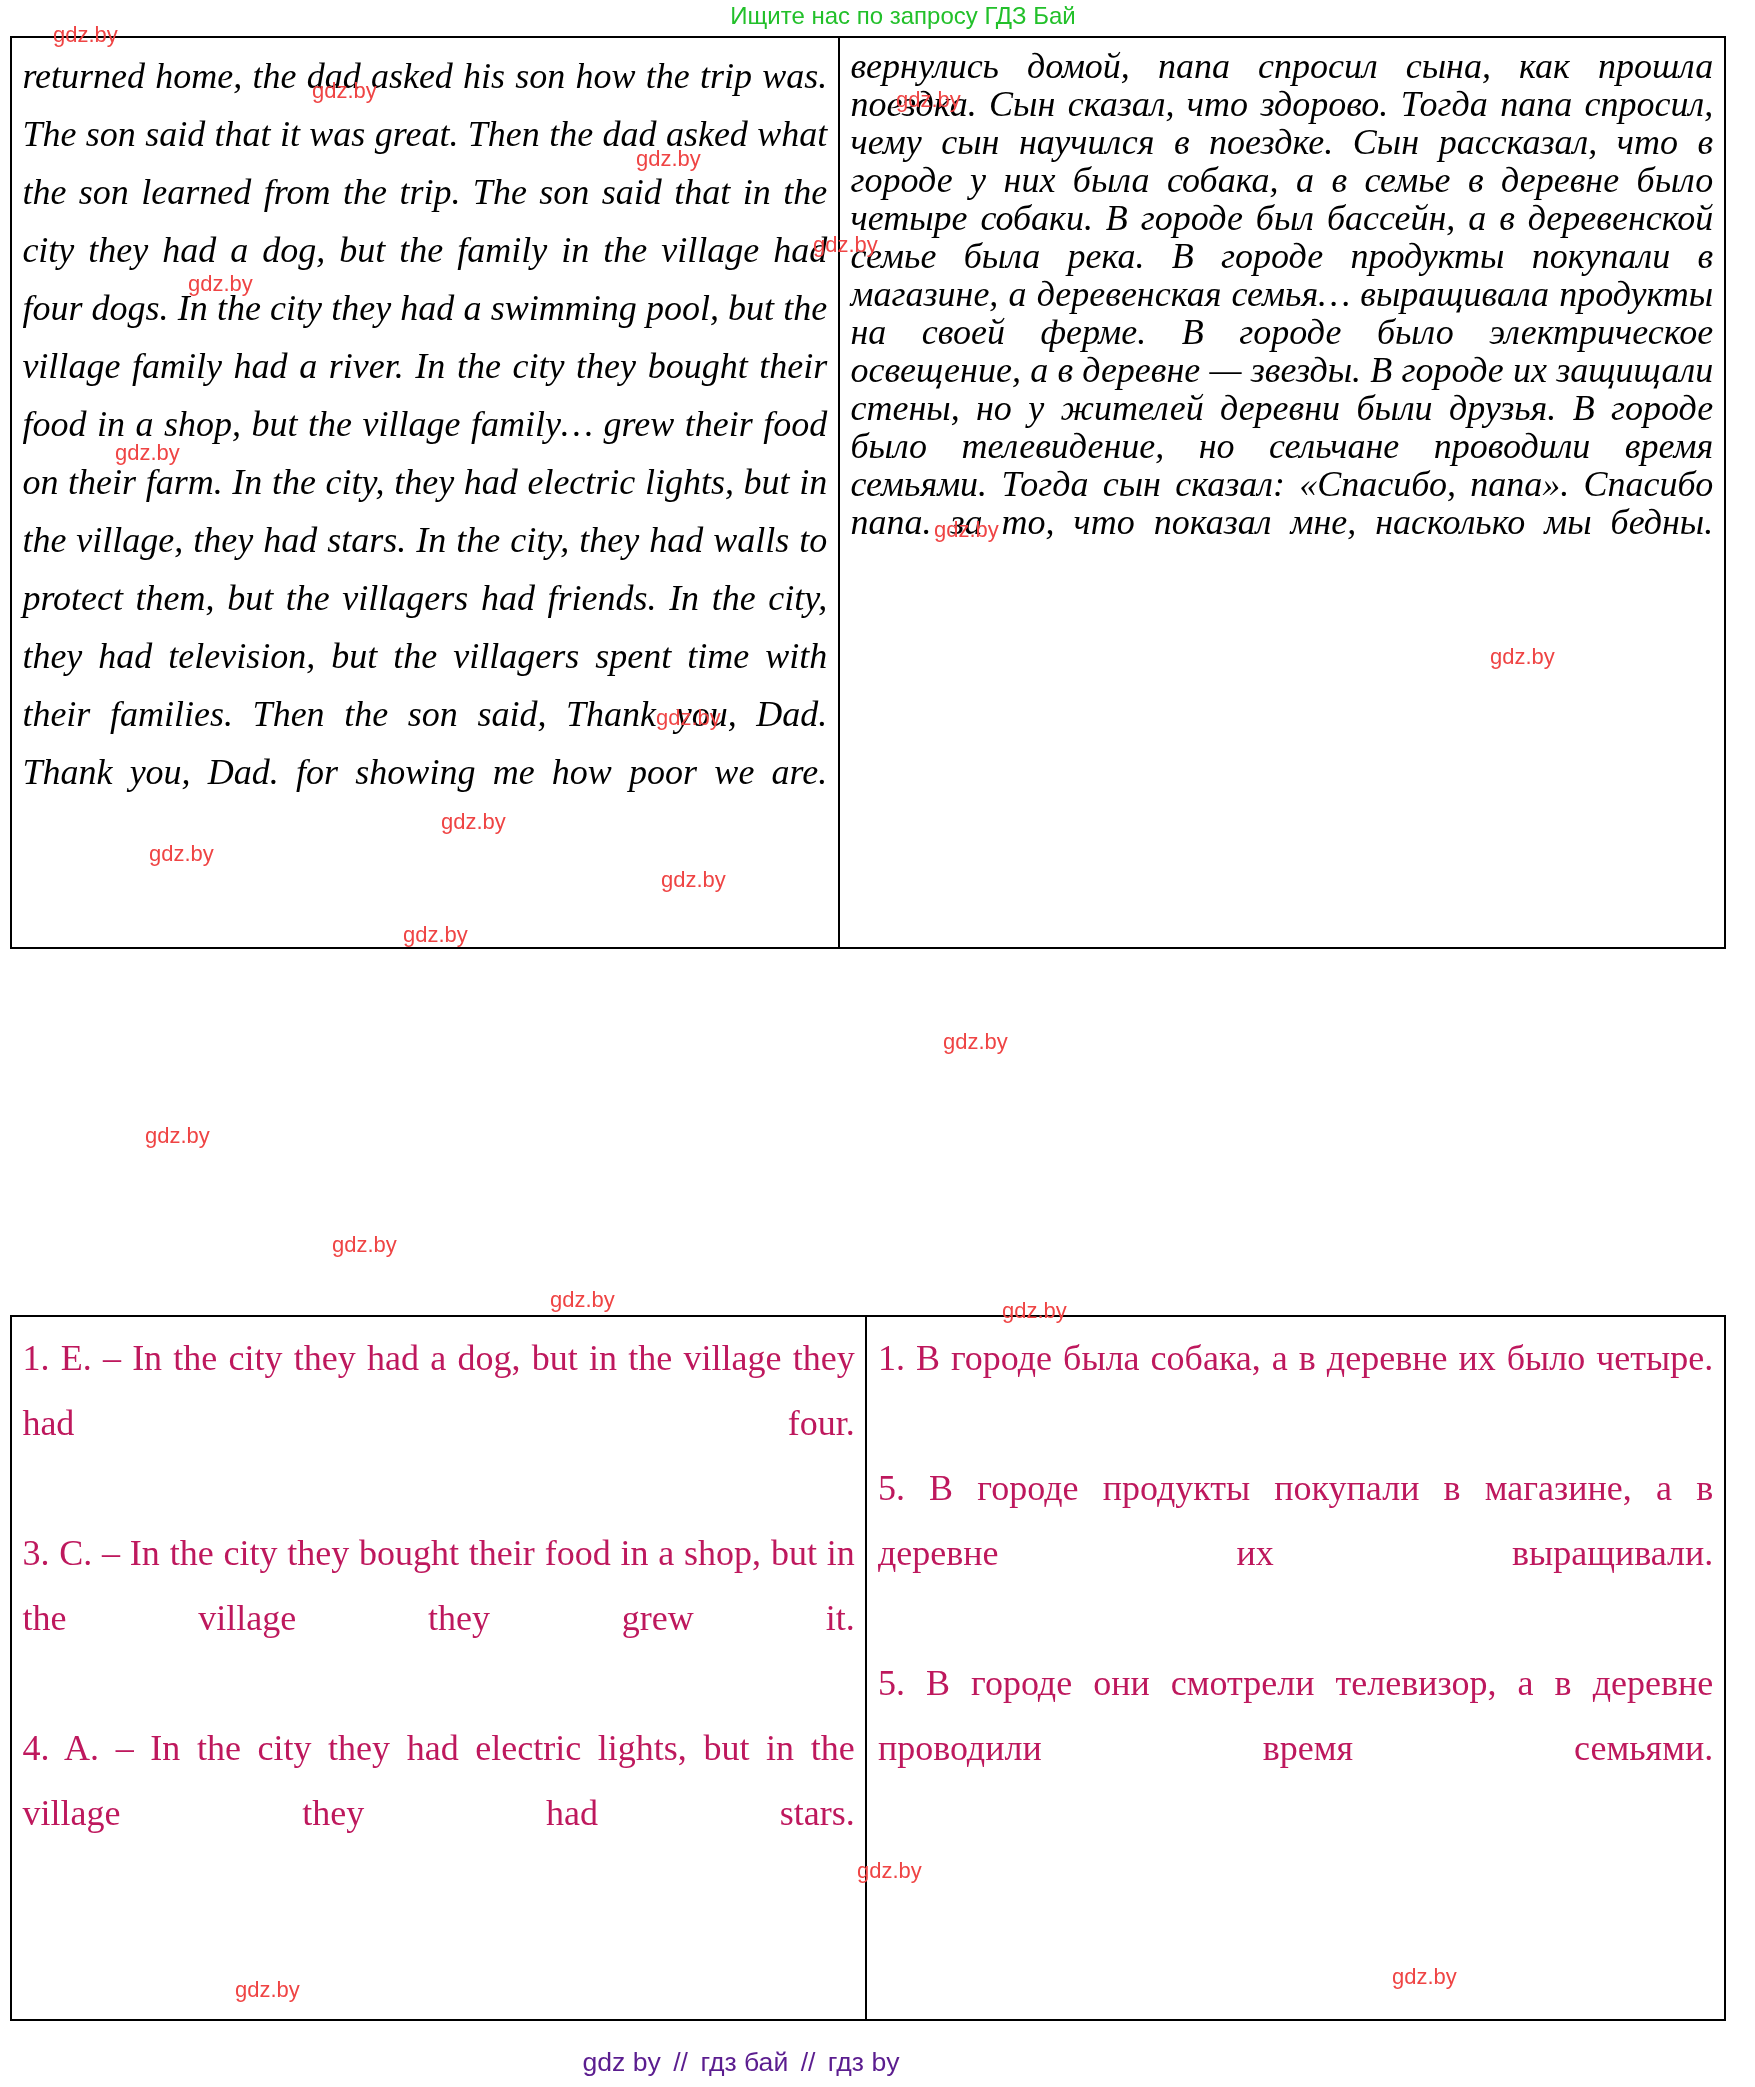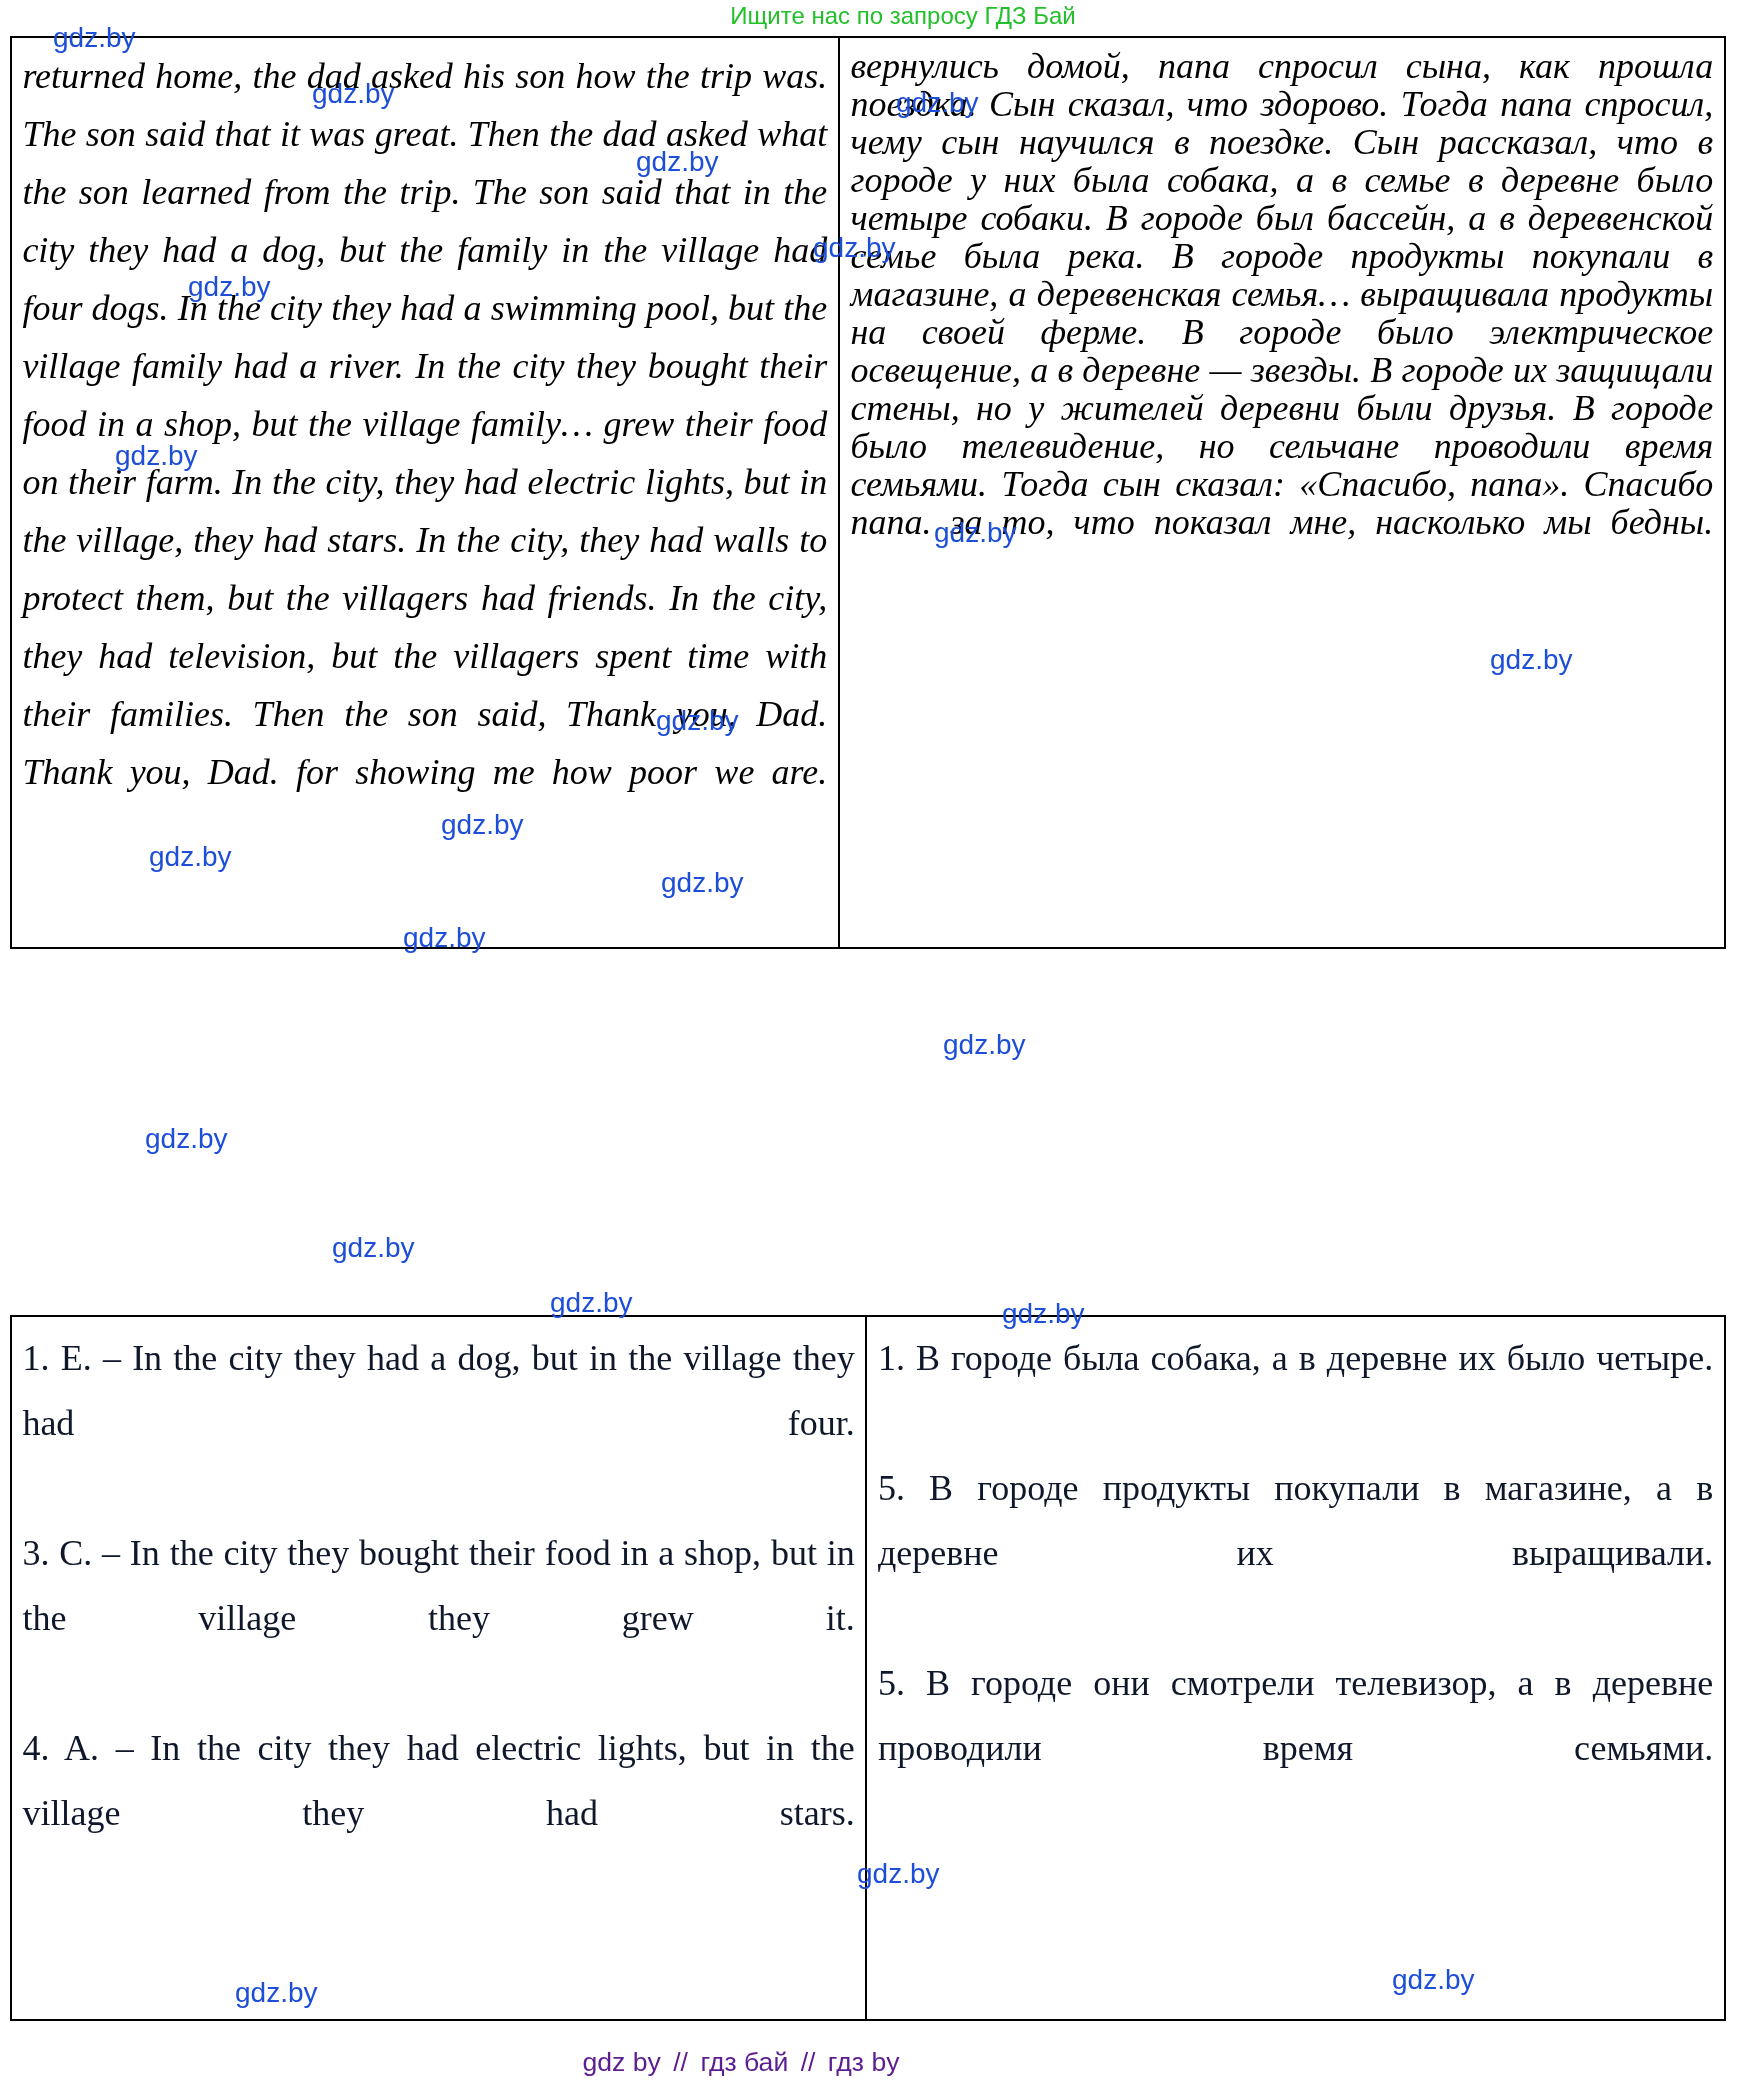--- a/index.html
+++ b/index.html
@@ -75,35 +75,35 @@
     display: inline-block;
     width: 100%;
   }
 
   .answers { margin: 0; padding: 0; list-style: none; }
   .answers li {
     text-align: justify;
     text-justify: inter-word;
     font-size: 36px;
     line-height: 65px;
-    color: #0f172a;
+    color: #be185d;
     margin: 0;
   }
   .answers li::after {
     content: "";
     display: inline-block;
     width: 100%;
   }
 
   
   .wm {
     position: absolute;
     font-family: "Liberation Sans", "DejaVu Sans", sans-serif;
-    color: #1d4ed8;
-    font-size: 28px;
+    color: #ef4444;
+    font-size: 22px;
     white-space: nowrap;
     pointer-events: none;
     z-index: 5;
   }
 
   
   .site-footer {
     position: absolute;
     bottom: 8.9px;
     left: 0;

